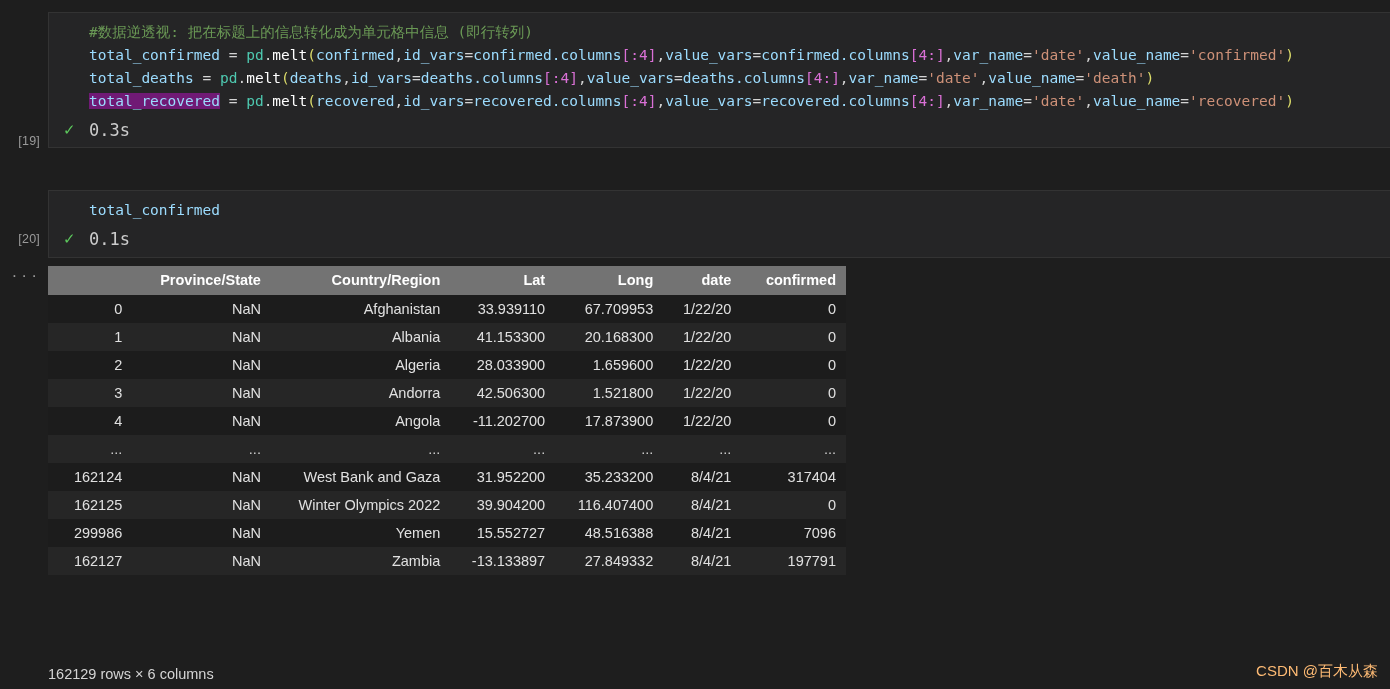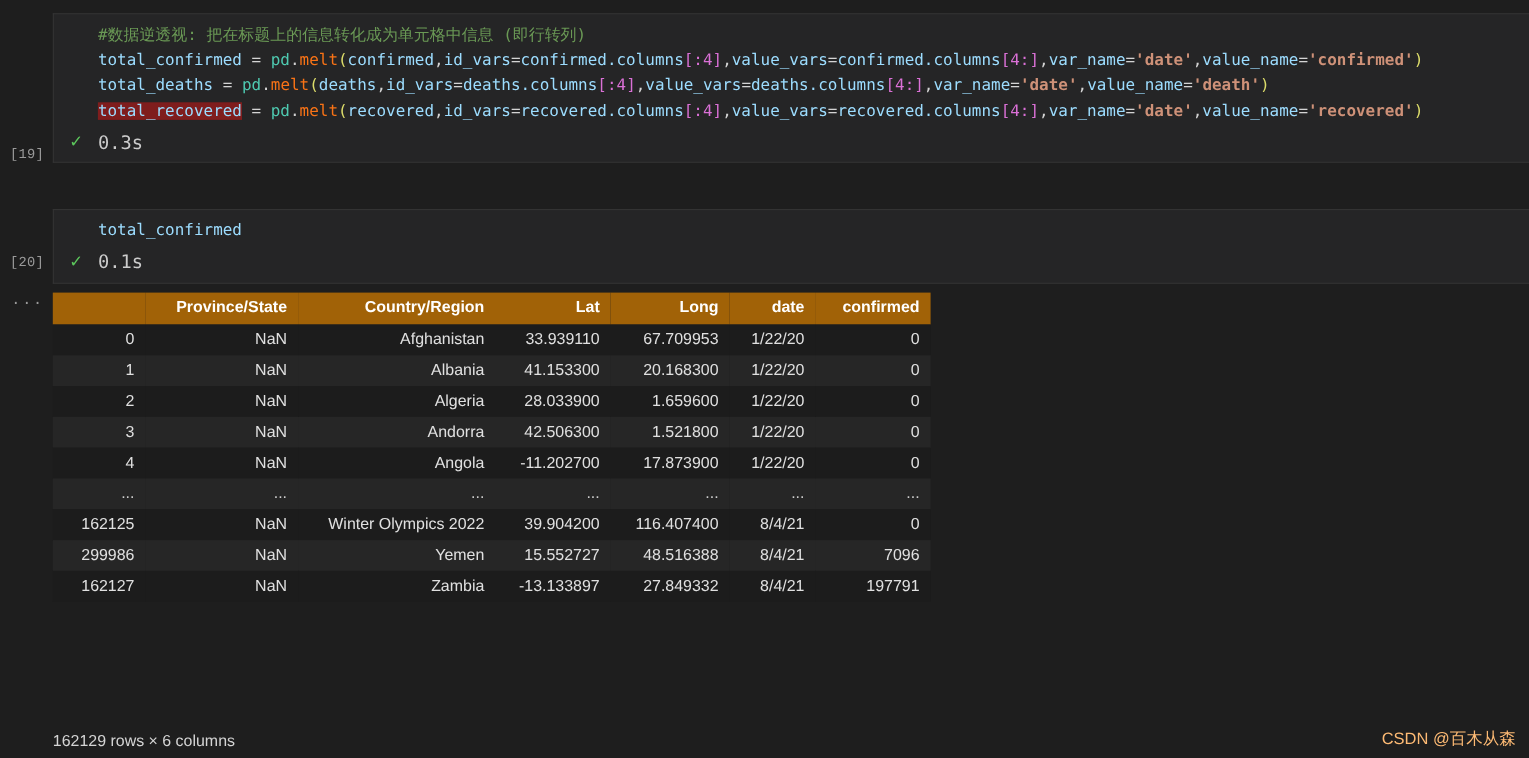--- a/index.html
+++ b/index.html
@@ -27,21 +27,21 @@
     left: 0;
     width: 1390px;
   }
   .gutter {
     position: absolute;
     left: 0;
     width: 48px;
     text-align: right;
     padding-right: 8px;
     box-sizing: border-box;
-    font-family: Liberation Mono, monospace;
+    font-family: Liberation Sans, sans-serif;
     font-size: 12.5px;
     color: #9a9a9a;
     letter-spacing: 0.2px;
   }
   .cell-body {
     position: absolute;
     left: 48px;
     right: 0;
     background: #252526;
     border: 1px solid #333333;
@@ -73,26 +73,26 @@
     font-family: "DejaVu Sans Mono", "Liberation Mono", monospace;
     font-size: 17px;
     color: #cccccc;
   }
 
   
   .tok-comment { color: #6A9955; }
   .tok-var     { color: #9CDCFE; }
   .tok-op      { color: #d4d4d4; }
   .tok-mod     { color: #4EC9B0; }
-  .tok-fn      { color: #f97316; }
+  .tok-fn      { color: #ffffff; }
   .tok-paren   { color: #DCDC6A; }
   .tok-bracket { color: #da70d6; }
-  .tok-str     { color: #CE9178; font-weight: bold; }
+  .tok-str     { color: #CE9178; }
   .tok-punct   { color: #d4d4d4; }
-  .sel         { background: #7f1d1d; }
+  .sel         { background: #701a75; }
 
   
   .out-gutter {
     position: absolute;
     left: 0;
     width: 48px;
     text-align: right;
     padding-right: 8px;
     box-sizing: border-box;
     font-family: "DejaVu Sans Mono", "Liberation Mono", monospace;
@@ -103,21 +103,21 @@
   table.df {
     position: absolute;
     left: 48px;
     top: 0;
     width: 798px;
     border-collapse: collapse;
     font-family: "Liberation Sans", sans-serif;
     font-size: 14.5px;
   }
   table.df th {
-    background: #a16207;
+    background: #737373;
     color: #ffffff;
     font-weight: bold;
     text-align: right;
     padding: 6px 10px 7px 10px;
     white-space: nowrap;
   }
   table.df td {
     text-align: right;
     padding: 6px 10px 6px 10px;
     color: #e0e0e0;
@@ -243,20 +243,29 @@
         <tr>
             <td class="ell">...</td>
             <td class="ell">...</td>
             <td class="ell">...</td>
             <td class="ell">...</td>
             <td class="ell">...</td>
             <td class="ell">...</td>
             <td class="ell">...</td>
           </tr>
         <tr>
+            <td>162124</td>
+            <td>NaN</td>
+            <td>West Bank and Gaza</td>
+            <td>31.952200</td>
+            <td>35.233200</td>
+            <td>8/4/21</td>
+            <td>317404</td>
+          </tr>
+        <tr>
             <td>162125</td>
             <td>NaN</td>
             <td>Winter Olympics 2022</td>
             <td>39.904200</td>
             <td>116.407400</td>
             <td>8/4/21</td>
             <td>0</td>
           </tr>
         <tr>
             <td>299986</td>

